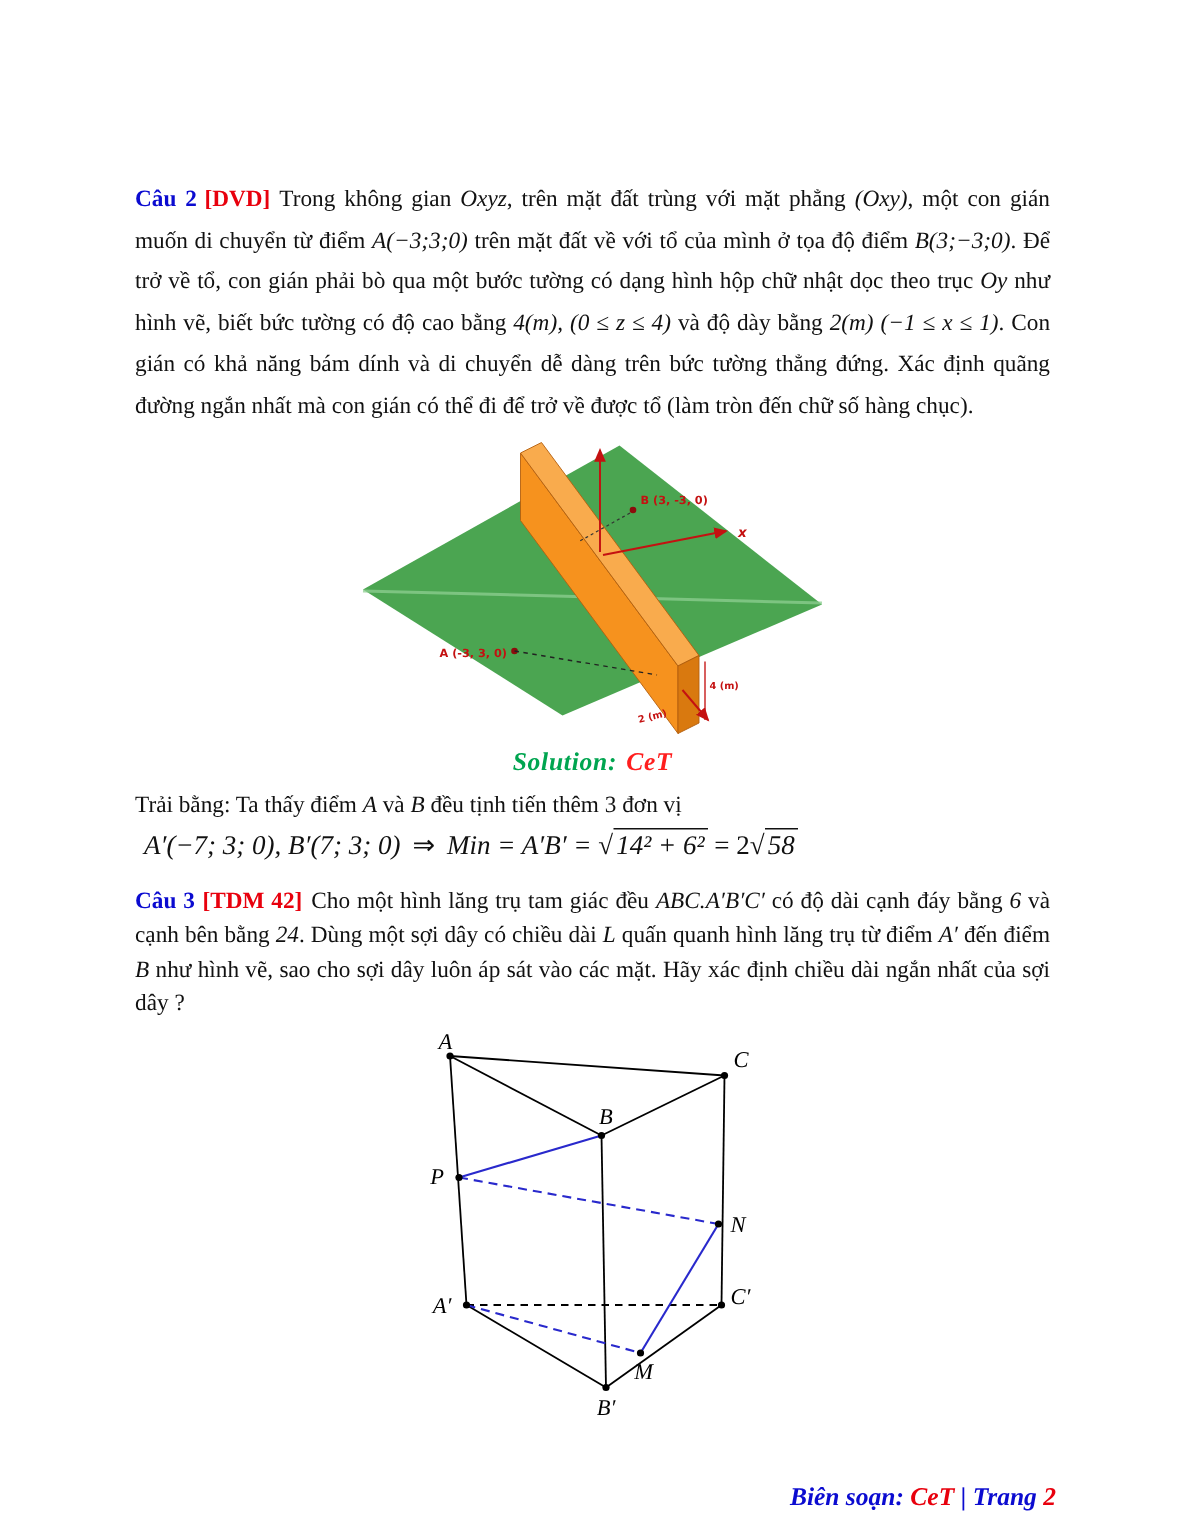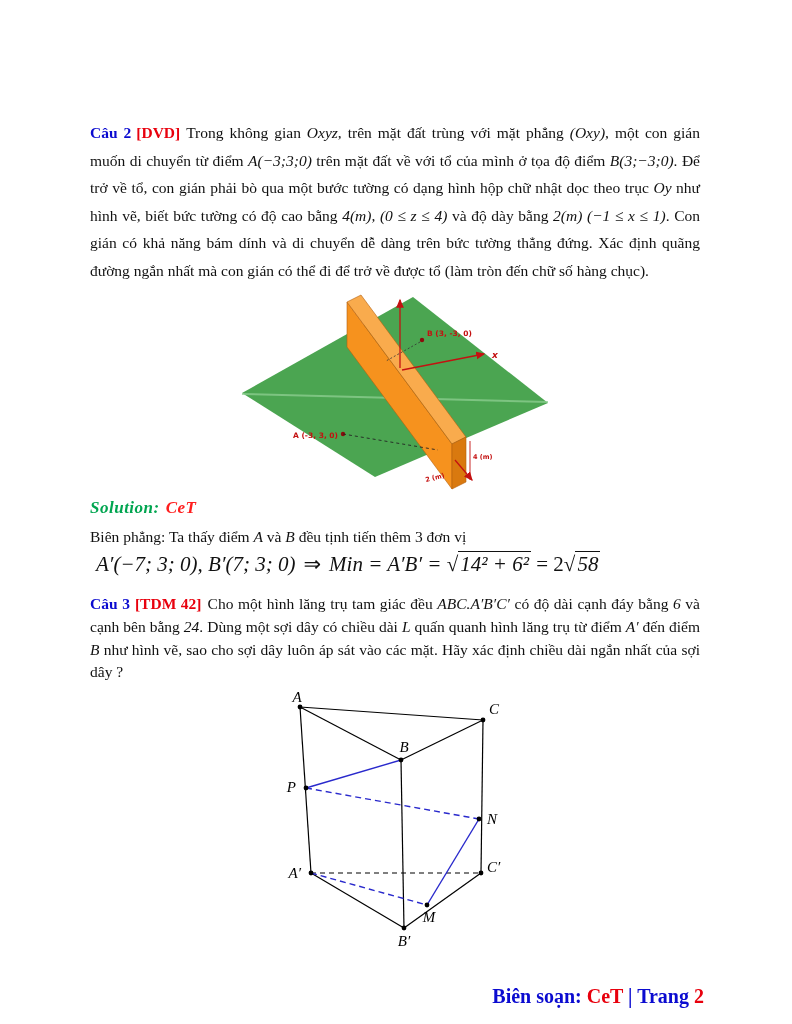--- a/index.html
+++ b/index.html
@@ -12,31 +12,31 @@
     overflow:hidden;
   }
   .content { padding:88px 92px 0 90px;margin-top:31px; }
   .para { font-size:15.5px; line-height:1.78; text-align:justify; margin:0 0 8px 0; }
   .para.tight { line-height:1.46; }
   .qlabel { color:#0b0bd0; font-weight:bold; margin-right:5px; }
   .qtag { color:#e8000d; font-weight:bold; margin-right:6px; }
   .m { font-style:italic; }
   .fig { text-align:center; margin:8px 0 2px 0; }
   .fig svg { display:block; margin:0 auto; }
-  .solution-line { font-size:17px; font-weight:bold; font-style:italic; margin:4px 0 10px 0; letter-spacing:.5px; }
+  .solution-line { text-align:center; font-size:17px; font-weight:bold; font-style:italic; margin:4px 0 10px 0; letter-spacing:.5px; }
   .solution-word { color:#00a550; }
   .solution-author { color:#ff1e1e; margin-left:6px; }
   .soltext { font-size:15.5px; margin:0 0 6px 0; }
-  .mathline { font-size:21px; margin:0 0 16px 0; padding-left:6px; }
+  .mathline { font-size:18px; margin:0 0 16px 0; padding-left:6px; }
   .rad { font-style:italic; border-top:1.2px solid #111; padding:0 2px; }
   .sqrt-sign { font-style:normal; }
   .arrow-sym { padding:0 8px; }
   .footer {
     position:absolute; right:88px; bottom:16px;
-    font-size:20px; font-weight:bold; 
+    font-size:17px; font-weight:bold; font-style:italic;
   }
   .f-blue { color:#0b0bd0; }
   .f-red  { color:#e8000d; }
   
   .axis { stroke:#c41111; stroke-width:1.3; fill:none; }
   .redlabel { fill:#c41111; font-weight:bold; font-family:"DejaVu Sans", sans-serif; }
   .prism-label { font-style:italic; font-size:15px; font-family:"Liberation Serif", serif; fill:#000; }
 </style>
 </head>
 <body>
@@ -73,21 +73,21 @@
       <text class="redlabel" x="197" y="44" font-size="7.5">B (3, -3, 0)</text>
 
       <line x1="240" y1="149" x2="240" y2="188" stroke="#c41111" stroke-width="0.9"></line>
       <text class="redlabel" x="243" y="167" font-size="6.5">4 (m)</text>
       <text class="redlabel" x="196" y="190" font-size="6.5" transform="rotate(-14 196 190)">2 (m)</text>
     </svg>
   </div>
 
   <div class="solution-line"><span class="solution-word">Solution:</span><span class="solution-author">CeT</span></div>
 
-  <p class="soltext"><span>Biên phẳng: Ta thấy điểm </span><span class="m">A</span><span> và </span><span class="m">B</span><span> đều tịnh tiến thêm 3 đơn vị</span></p>
+  <p class="soltext"><span>Trải bằng: Ta thấy điểm </span><span class="m">A</span><span> và </span><span class="m">B</span><span> đều tịnh tiến thêm 3 đơn vị</span></p>
 
   <div class="mathline"><span class="m">A′(−7; 3; 0),  B′(7; 3; 0)</span><span class="arrow-sym">⇒</span><span class="m">Min = A′B′ = </span><span class="sqrt-sign">√</span><span class="rad">14² + 6²</span><span> = 2</span><span class="sqrt-sign">√</span><span class="rad">58</span></div>
 
   <p class="para tight"><b class="qlabel">Câu 3</b><b class="qtag">[TDM 42]</b><span>Cho một hình lăng trụ tam giác đều </span><span class="m">ABC.A′B′C′</span><span> có độ dài cạnh đáy bằng </span><span class="m">6</span><span> và cạnh bên bằng </span><span class="m">24</span><span>. Dùng một sợi dây có chiều dài </span><span class="m">L</span><span> quấn quanh hình lăng trụ từ điểm </span><span class="m">A′</span><span> đến điểm </span><span class="m">B</span><span> như hình vẽ, sao cho sợi dây luôn áp sát vào các mặt. Hãy xác định chiều dài ngắn nhất của sợi dây ?</span></p>
 
   <div class="fig">
     <svg width="260" height="262" viewBox="0 0 260 262">
 
       <g stroke="#000" stroke-width="1.2" fill="none">
         <line x1="35" y1="15" x2="218" y2="28"></line>

